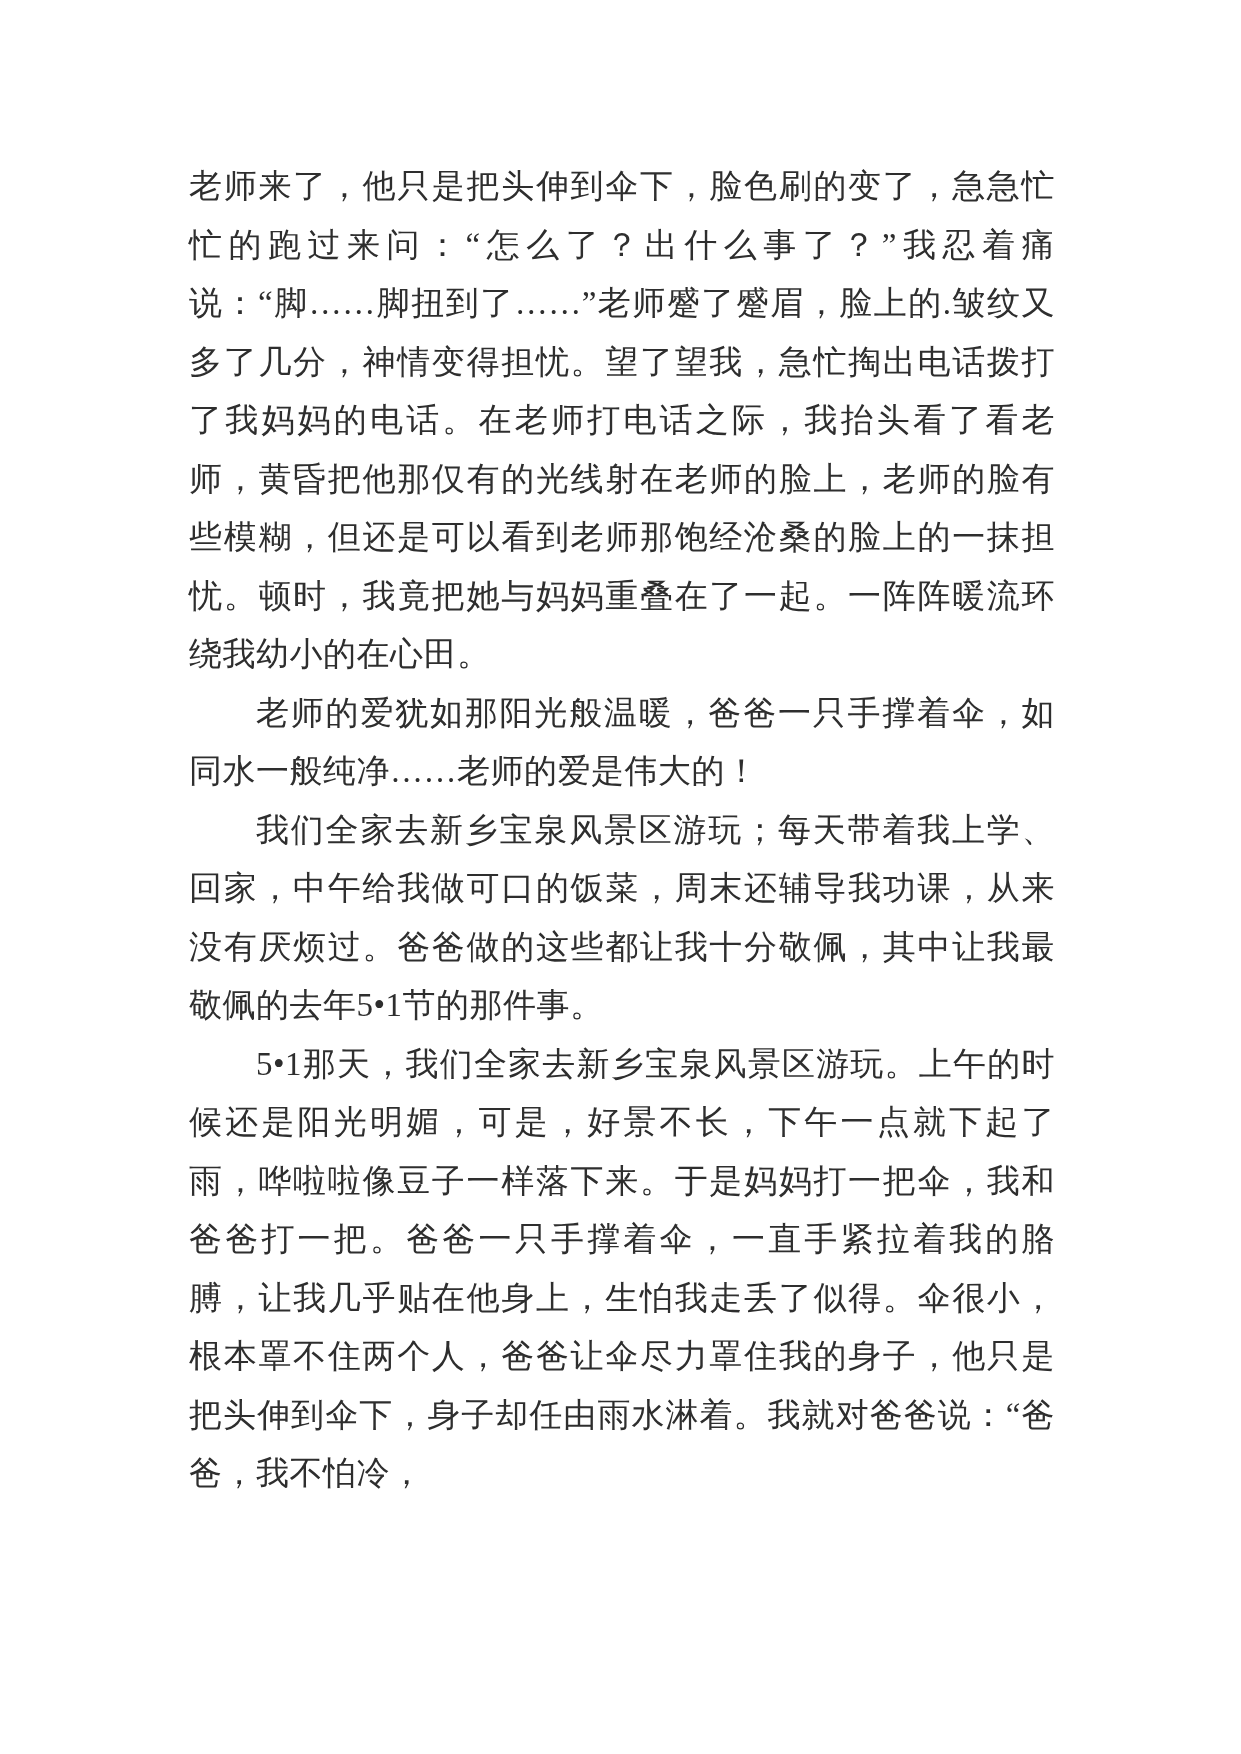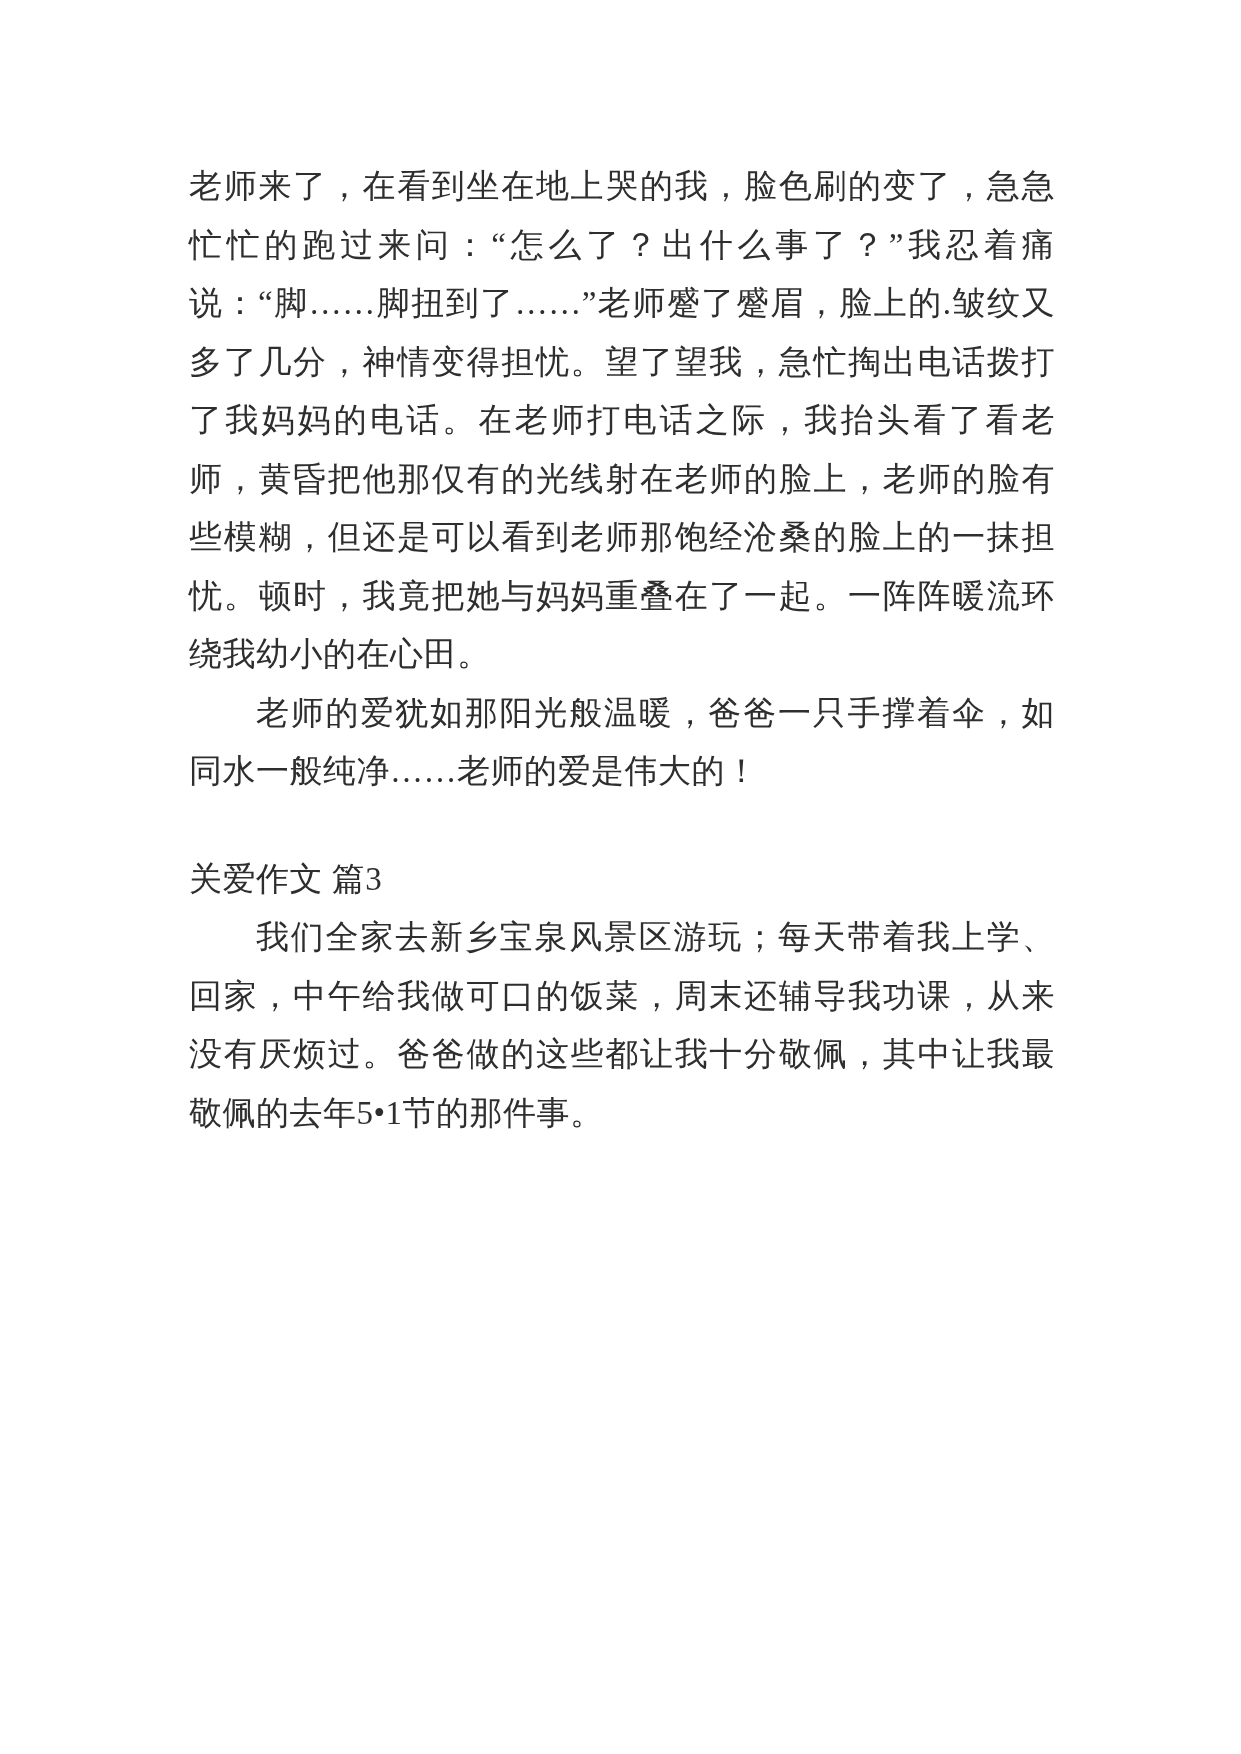--- a/index.html
+++ b/index.html
@@ -38,18 +38,18 @@
     margin-top: 49px;
     text-align: left;
     text-indent: 0;
   }
 </style>
 </head>
 <body>
 
 <div class="page" style="background: rgb(255, 255, 255);">
   <div class="content" id="essay-content" style="color: rgb(46, 46, 46);">
-      <p class="">老师来了，在看到坐在地上哭的我，脸色刷的变了，急急忙忙的跑过来问：“怎么了？出什么事了？”我忍着痛说：“脚……脚扭到了……”老师蹙了蹙眉，脸上的.皱纹又多了几分，神情变得担忧。望了望我，急忙掏出电话拨打了我妈妈的电话。在老师打电话之际，我抬头看了看老师，黄昏把他那仅有的光线射在老师的脸上，老师的脸有些模糊，但还是可以看到老师那饱经沧桑的脸上的一抹担忧。顿时，我竟把她与妈妈重叠在了一起。一阵阵暖流环绕我幼小的在心田。</p>
+      <p class="">老师来了，他只是把头伸到伞下，脸色刷的变了，急急忙忙的跑过来问：“怎么了？出什么事了？”我忍着痛说：“脚……脚扭到了……”老师蹙了蹙眉，脸上的.皱纹又多了几分，神情变得担忧。望了望我，急忙掏出电话拨打了我妈妈的电话。在老师打电话之际，我抬头看了看老师，黄昏把他那仅有的光线射在老师的脸上，老师的脸有些模糊，但还是可以看到老师那饱经沧桑的脸上的一抹担忧。顿时，我竟把她与妈妈重叠在了一起。一阵阵暖流环绕我幼小的在心田。</p>
       <p class="indent">老师的爱犹如那阳光般温暖，爸爸一只手撑着伞，如同水一般纯净……老师的爱是伟大的！</p>
-      <p class="heading">关爱作文 篇3</p>
       <p class="indent">我们全家去新乡宝泉风景区游玩；每天带着我上学、回家，中午给我做可口的饭菜，周末还辅导我功课，从来没有厌烦过。爸爸做的这些都让我十分敬佩，其中让我最敬佩的去年5•1节的那件事。</p>
+      <p class="indent">5•1那天，我们全家去新乡宝泉风景区游玩。上午的时候还是阳光明媚，可是，好景不长，下午一点就下起了雨，哗啦啦像豆子一样落下来。于是妈妈打一把伞，我和爸爸打一把。爸爸一只手撑着伞，一直手紧拉着我的胳膊，让我几乎贴在他身上，生怕我走丢了似得。伞很小，根本罩不住两个人，爸爸让伞尽力罩住我的身子，他只是把头伸到伞下，身子却任由雨水淋着。我就对爸爸说：“爸爸，我不怕冷，</p>
     </div>
 </div>
 
 </body></html>

